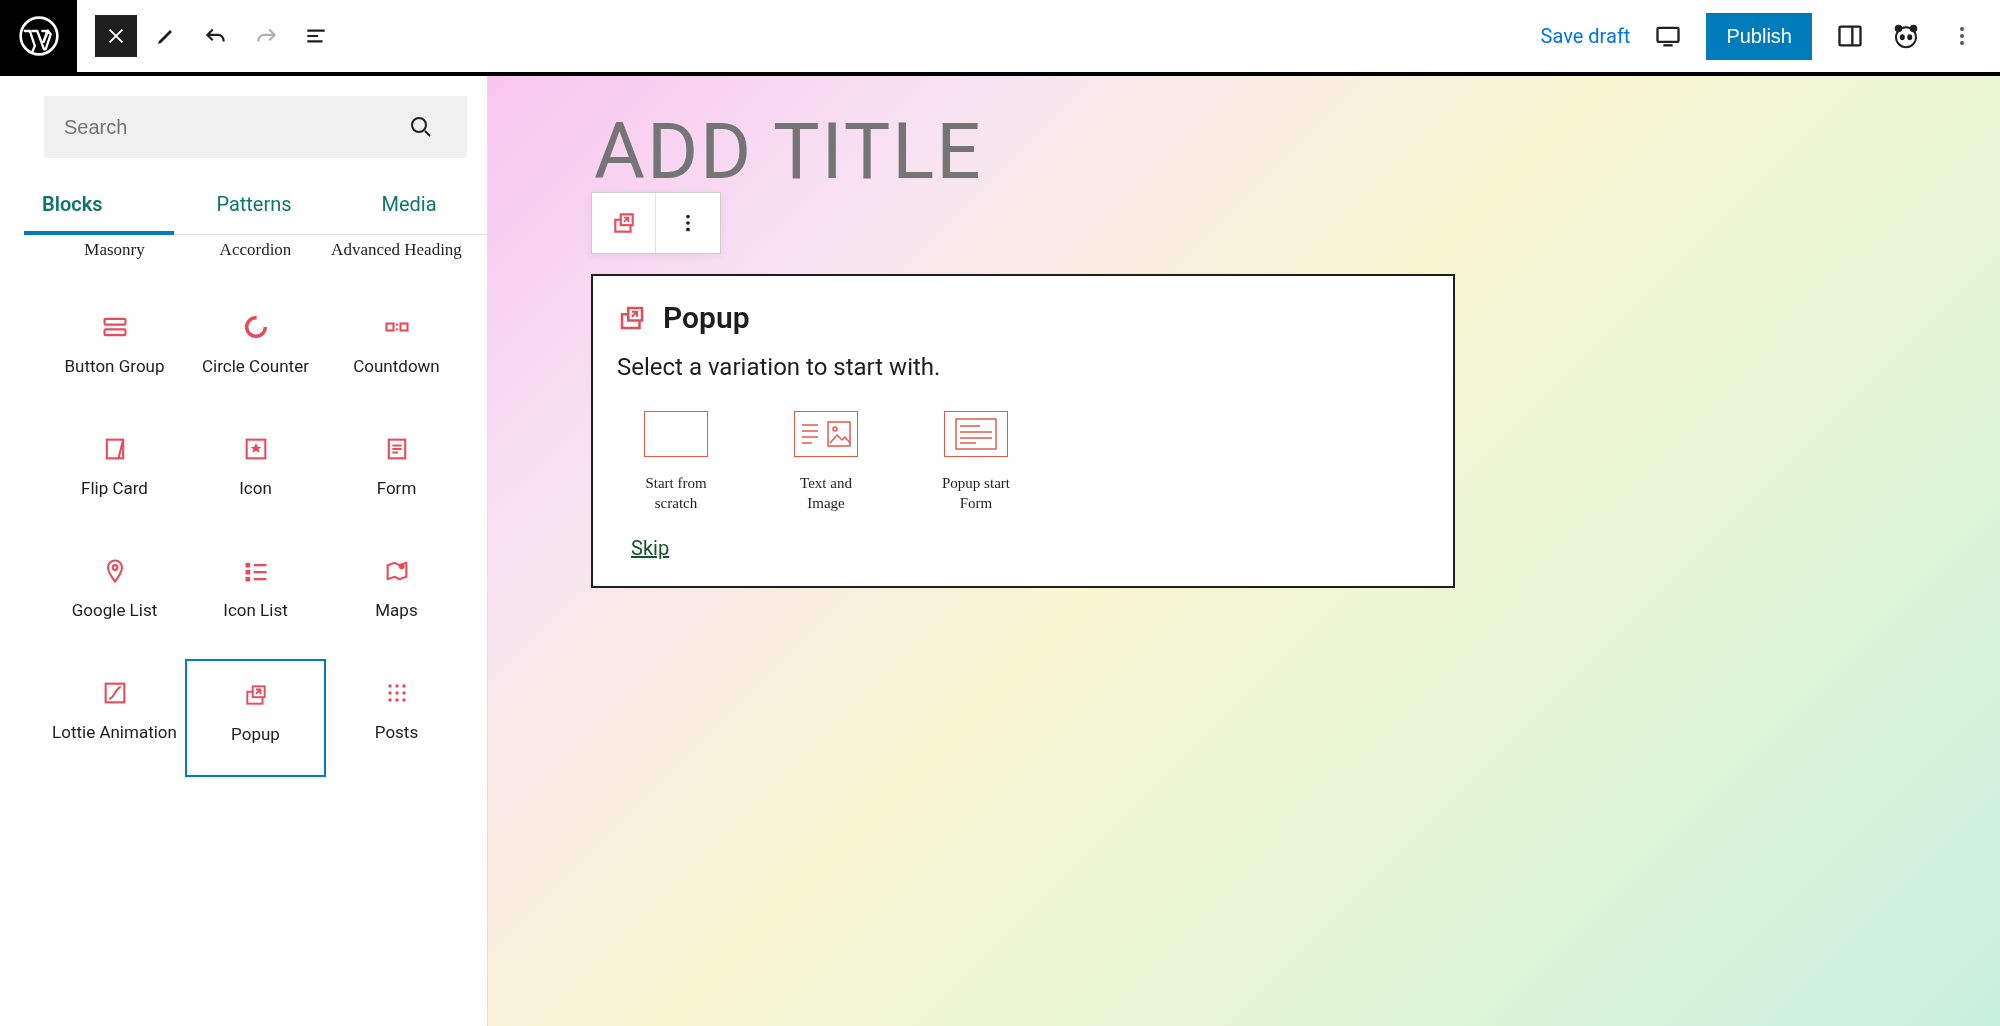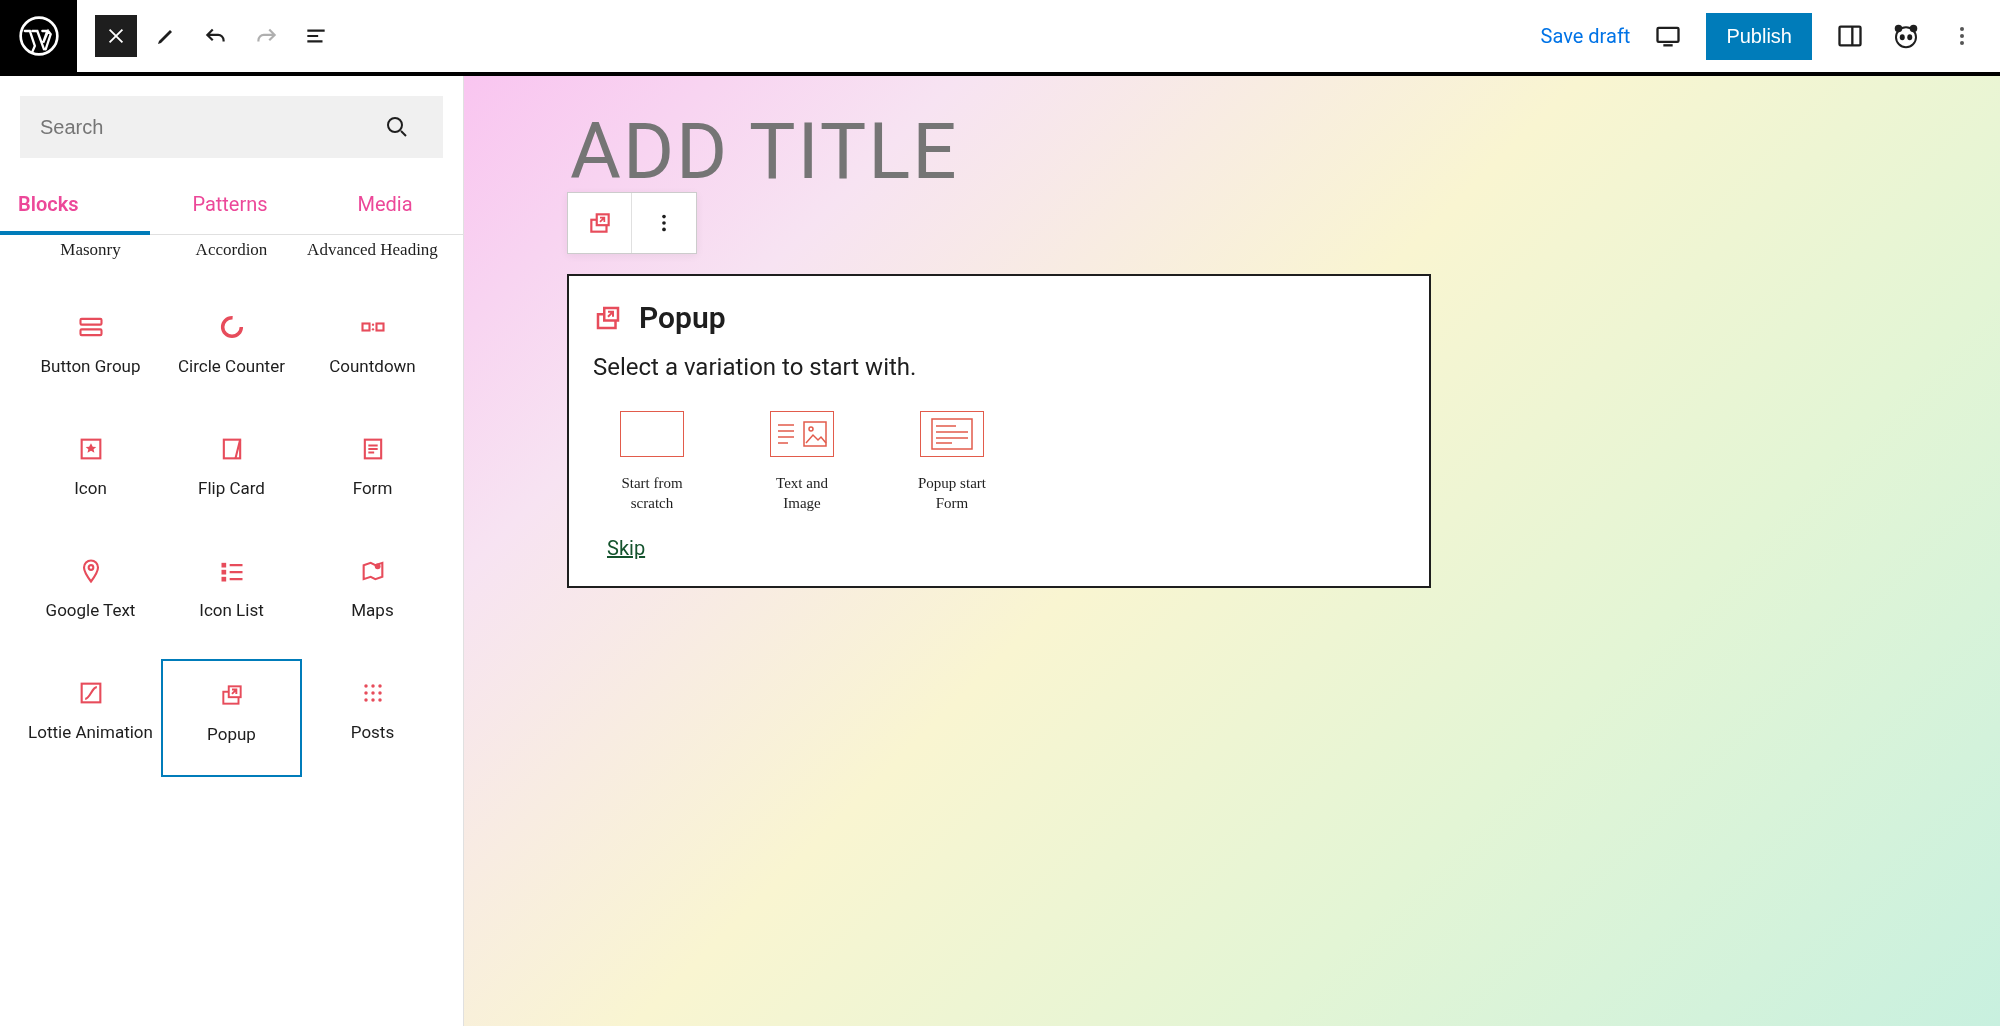--- a/index.html
+++ b/index.html
@@ -9,27 +9,27 @@
 .left-tools { display: flex; align-items: center; gap: 8px; padding-left: 18px; }
 .close-btn { width: 42px; height: 42px; background: #1e1e1e; display: flex; align-items: center; justify-content: center; }
 .close-btn svg { stroke: #fff; }
 .tool-btn { width: 42px; height: 42px; display: flex; align-items: center; justify-content: center; }
 .tool-btn.disabled { opacity: .35; }
 .right-tools { margin-left: auto; display: flex; align-items: center; gap: 20px; }
 .save-draft { color: #0073e6; font-size: 20px; cursor: pointer; }
 .publish-btn { background: #007cba; color: #fff; border: none; padding: 12px 20px; font-size: 20px; cursor: pointer; }
 .icon-btn { width: 36px; height: 36px; display: flex; align-items: center; justify-content: center; cursor: pointer; }
 .main { display: flex; height: calc(100vh - 76px); }
-.sidebar { width: 464px; border-right: 1px solid #e0e0e0; background: #fff; display: flex; flex-direction: column; }
+.sidebar { width: 464px; border-right: 1px solid #e0e0e0; background: #fff; display: flex; flex-direction: column; margin-left: 24px; }
 .search-wrap { padding: 20px; }
 .search-box { width: 100%; height: 62px; background: #f0f0f0; border: none; padding: 0 50px 0 20px; font-size: 20px; position: relative; }
 .search-container { position: relative; }
 .search-icon-pos { position: absolute; right: 34px; top: 50%; transform: translateY(-50%); }
 .tabs { display: flex; border-bottom: 1px solid #e0e0e0; }
-.tab { flex: 0 0 auto; padding: 14px 0 18px; font-size: 20px; color: #ec4899; cursor: pointer; text-align: center; }
+.tab { flex: 0 0 auto; padding: 14px 0 18px; font-size: 20px; color: #0f766e; cursor: pointer; text-align: center; }
 .tab:nth-child(1) { width: 150px; padding-left: 18px; text-align: left; }
 .tab:nth-child(2) { width: 160px; }
 .tab:nth-child(3) { width: 150px; }
 .tab.active { font-weight: 600; position: relative; }
 .tab.active::after { content: ""; position: absolute; left: 0; bottom: -1px; height: 4px; width: 100%; background: #007cba; }
 .blocks-panel { flex: 1; overflow-y: auto; padding: 4px 20px 20px; }
 .blocks-grid { display: grid; grid-template-columns: repeat(3,1fr); gap: 4px 0; }
 .block-item { display: flex; flex-direction: column; align-items: center; justify-content: flex-start; padding: 20px 4px 12px; cursor: pointer; text-align: center; min-height: 118px; }
 .block-item.clipped { padding-top: 0; min-height: 50px; font-family: Liberation Serif, serif; }
 .block-item.selected { border: 2px solid #007cba; }
@@ -175,52 +175,52 @@
                 <rect x="15" y="9" width="6" height="6" stroke="#e74c5b" stroke-width="1.8" fill="none"></rect>
                 <circle cx="12" cy="10" r="1" fill="#e74c5b"></circle>
                 <circle cx="12" cy="14" r="1" fill="#e74c5b"></circle>
               </svg>
             </div>
             <div class="block-label">Countdown</div>
           </div>
           <div class="block-item">
             <div class="block-icon">
               <svg width="28" height="28" viewBox="0 0 24 24">
+                <rect x="5" y="4" width="14" height="16" stroke="#e74c5b" stroke-width="1.8" fill="none"></rect>
+                <path d="M19 4l-4 16" stroke="#e74c5b" stroke-width="1.8" fill="none"></path>
+              </svg>
+            </div>
+            <div class="block-label">Flip Card</div>
+          </div>
+          <div class="block-item">
+            <div class="block-icon">
+              <svg width="28" height="28" viewBox="0 0 24 24">
                 <rect x="4" y="4" width="16" height="16" stroke="#e74c5b" stroke-width="1.8" fill="none"></rect>
                 <path d="M12 7l1.5 3 3 .3-2.3 2 .7 3-2.9-1.7L9 15.3l.7-3-2.3-2 3-.3z" fill="#e74c5b"></path>
               </svg>
             </div>
             <div class="block-label">Icon</div>
           </div>
           <div class="block-item">
             <div class="block-icon">
               <svg width="28" height="28" viewBox="0 0 24 24">
                 <rect x="5" y="4" width="14" height="16" stroke="#e74c5b" stroke-width="1.8" fill="none"></rect>
-                <path d="M19 4l-4 16" stroke="#e74c5b" stroke-width="1.8" fill="none"></path>
-              </svg>
-            </div>
-            <div class="block-label">Flip Card</div>
-          </div>
-          <div class="block-item">
-            <div class="block-icon">
-              <svg width="28" height="28" viewBox="0 0 24 24">
-                <rect x="5" y="4" width="14" height="16" stroke="#e74c5b" stroke-width="1.8" fill="none"></rect>
                 <path d="M8 9h8M8 12h8M8 15h5" stroke="#e74c5b" stroke-width="1.8" fill="none"></path>
               </svg>
             </div>
             <div class="block-label">Form</div>
           </div>
           <div class="block-item">
             <div class="block-icon">
               <svg width="28" height="28" viewBox="0 0 24 24">
                 <path d="M12 3a6 6 0 016 6c0 4-6 12-6 12S6 13 6 9a6 6 0 016-6z" stroke="#e74c5b" stroke-width="1.8" fill="none"></path>
                 <circle cx="12" cy="9" r="2" stroke="#e74c5b" stroke-width="1.8" fill="none"></circle>
               </svg>
             </div>
-            <div class="block-label">Google Text</div>
+            <div class="block-label">Google List</div>
           </div>
           <div class="block-item">
             <div class="block-icon">
               <svg width="28" height="28" viewBox="0 0 24 24">
                 <rect x="3" y="5" width="4" height="4" fill="#e74c5b"></rect>
                 <rect x="3" y="11" width="4" height="4" fill="#e74c5b"></rect>
                 <rect x="3" y="17" width="4" height="4" fill="#e74c5b"></rect>
                 <path d="M10 7h11M10 13h11M10 19h11" stroke="#e74c5b" stroke-width="2"></path>
               </svg>
             </div>

